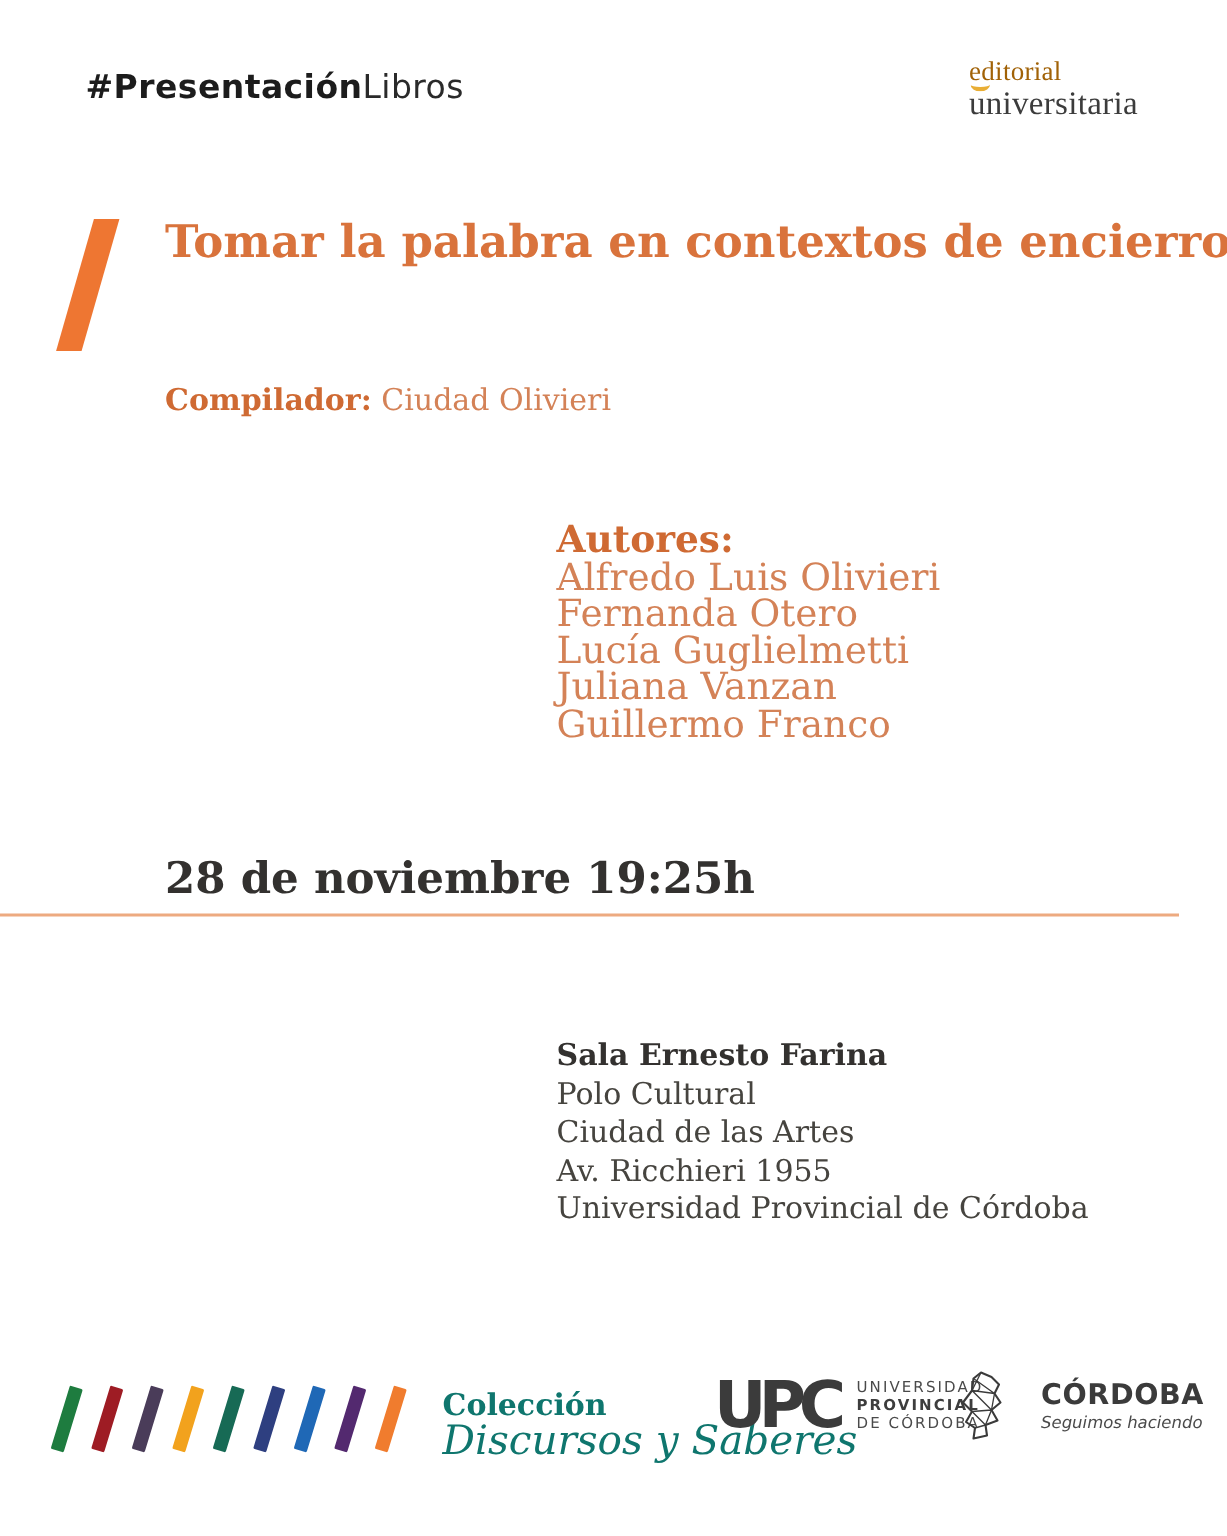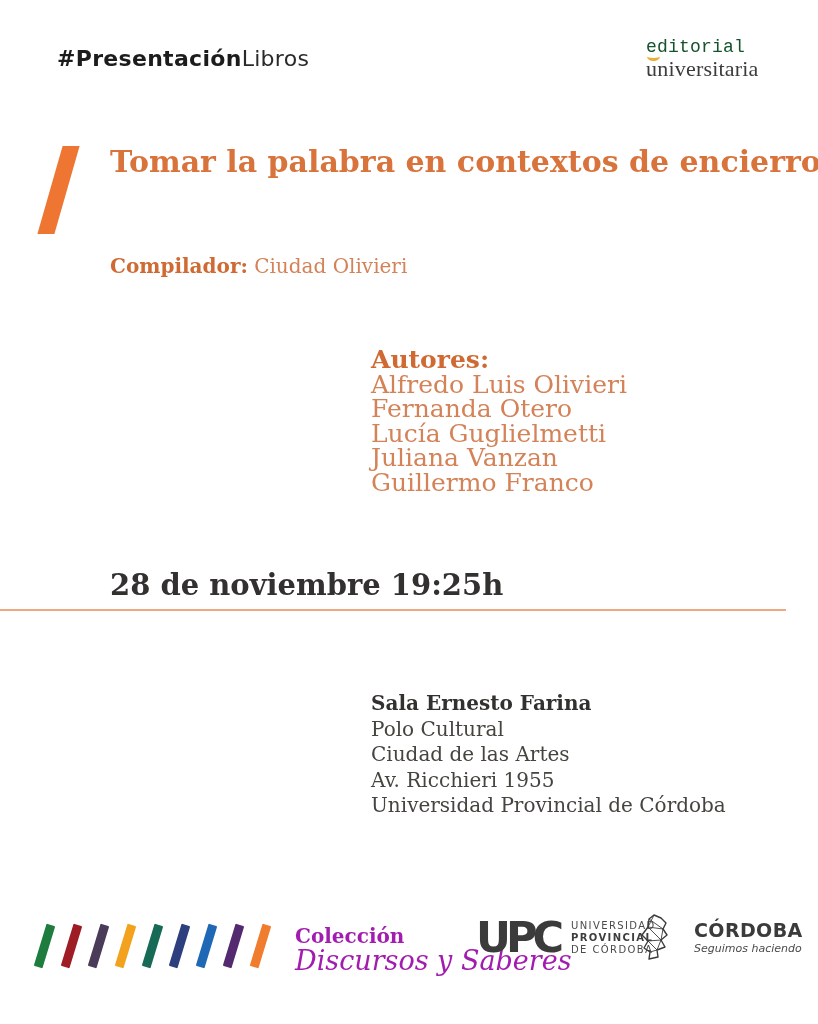--- a/index.html
+++ b/index.html
@@ -19,22 +19,22 @@
     font-family:"DejaVu Sans", sans-serif;
     font-size:22px;color:#1c1c1c;
     letter-spacing:.3px;
     white-space:nowrap;
   }
   .hashtag .bold{font-weight:700;}
   .hashtag .light{font-weight:400;color:#2a2a2a;}
 
   .publisher{left:646px;top:38px;line-height:1;}
   .publisher .ed{
-    font-family:Liberation Mono, monospace;
-    font-size:18px;color:#14532d;letter-spacing:.2px;
+    font-family:Liberation Serif, serif;
+    font-size:18px;color:#a16207;letter-spacing:.2px;
   }
   .publisher .uni{
     position:relative;
     font-family:Liberation Serif, serif;
     font-size:22px;color:#3c3c3c;margin-top:2px;letter-spacing:.2px;
   }
   .breve{
     position:absolute;left:1px;top:-6px;
     width:13px;height:6px;
     border-bottom:3px solid #e9ae35;
@@ -75,21 +75,21 @@
   
   .venue{left:371px;top:691px;font-size:20px;line-height:25.6px;color:#46443f;}
   .venue .vname{font-weight:700;color:#33312f;}
 
   
   .slashes{left:40px;top:924px;height:48px;white-space:nowrap;}
   .slashes span{
     display:inline-block;width:9px;height:44px;margin-right:18px;
     transform:rotate(17deg);border-radius:1px;
   }
-  .collection{left:295px;top:926px;color:#a21caf;line-height:1.05;}
+  .collection{left:295px;top:926px;color:#0f766e;line-height:1.05;}
   .collection .c1{font-size:20px;font-weight:700;}
   .collection .c2{font-size:27px;font-style:italic;}
 
   .upc{left:476px;top:916px;display:flex;align-items:center;}
   .upc .mark{
     font-family:"DejaVu Sans", sans-serif;
     font-size:43px;font-weight:800;letter-spacing:-5px;
     color:#3b3b3b;line-height:1;padding-right:12px;
   }
   .upc .txt{

